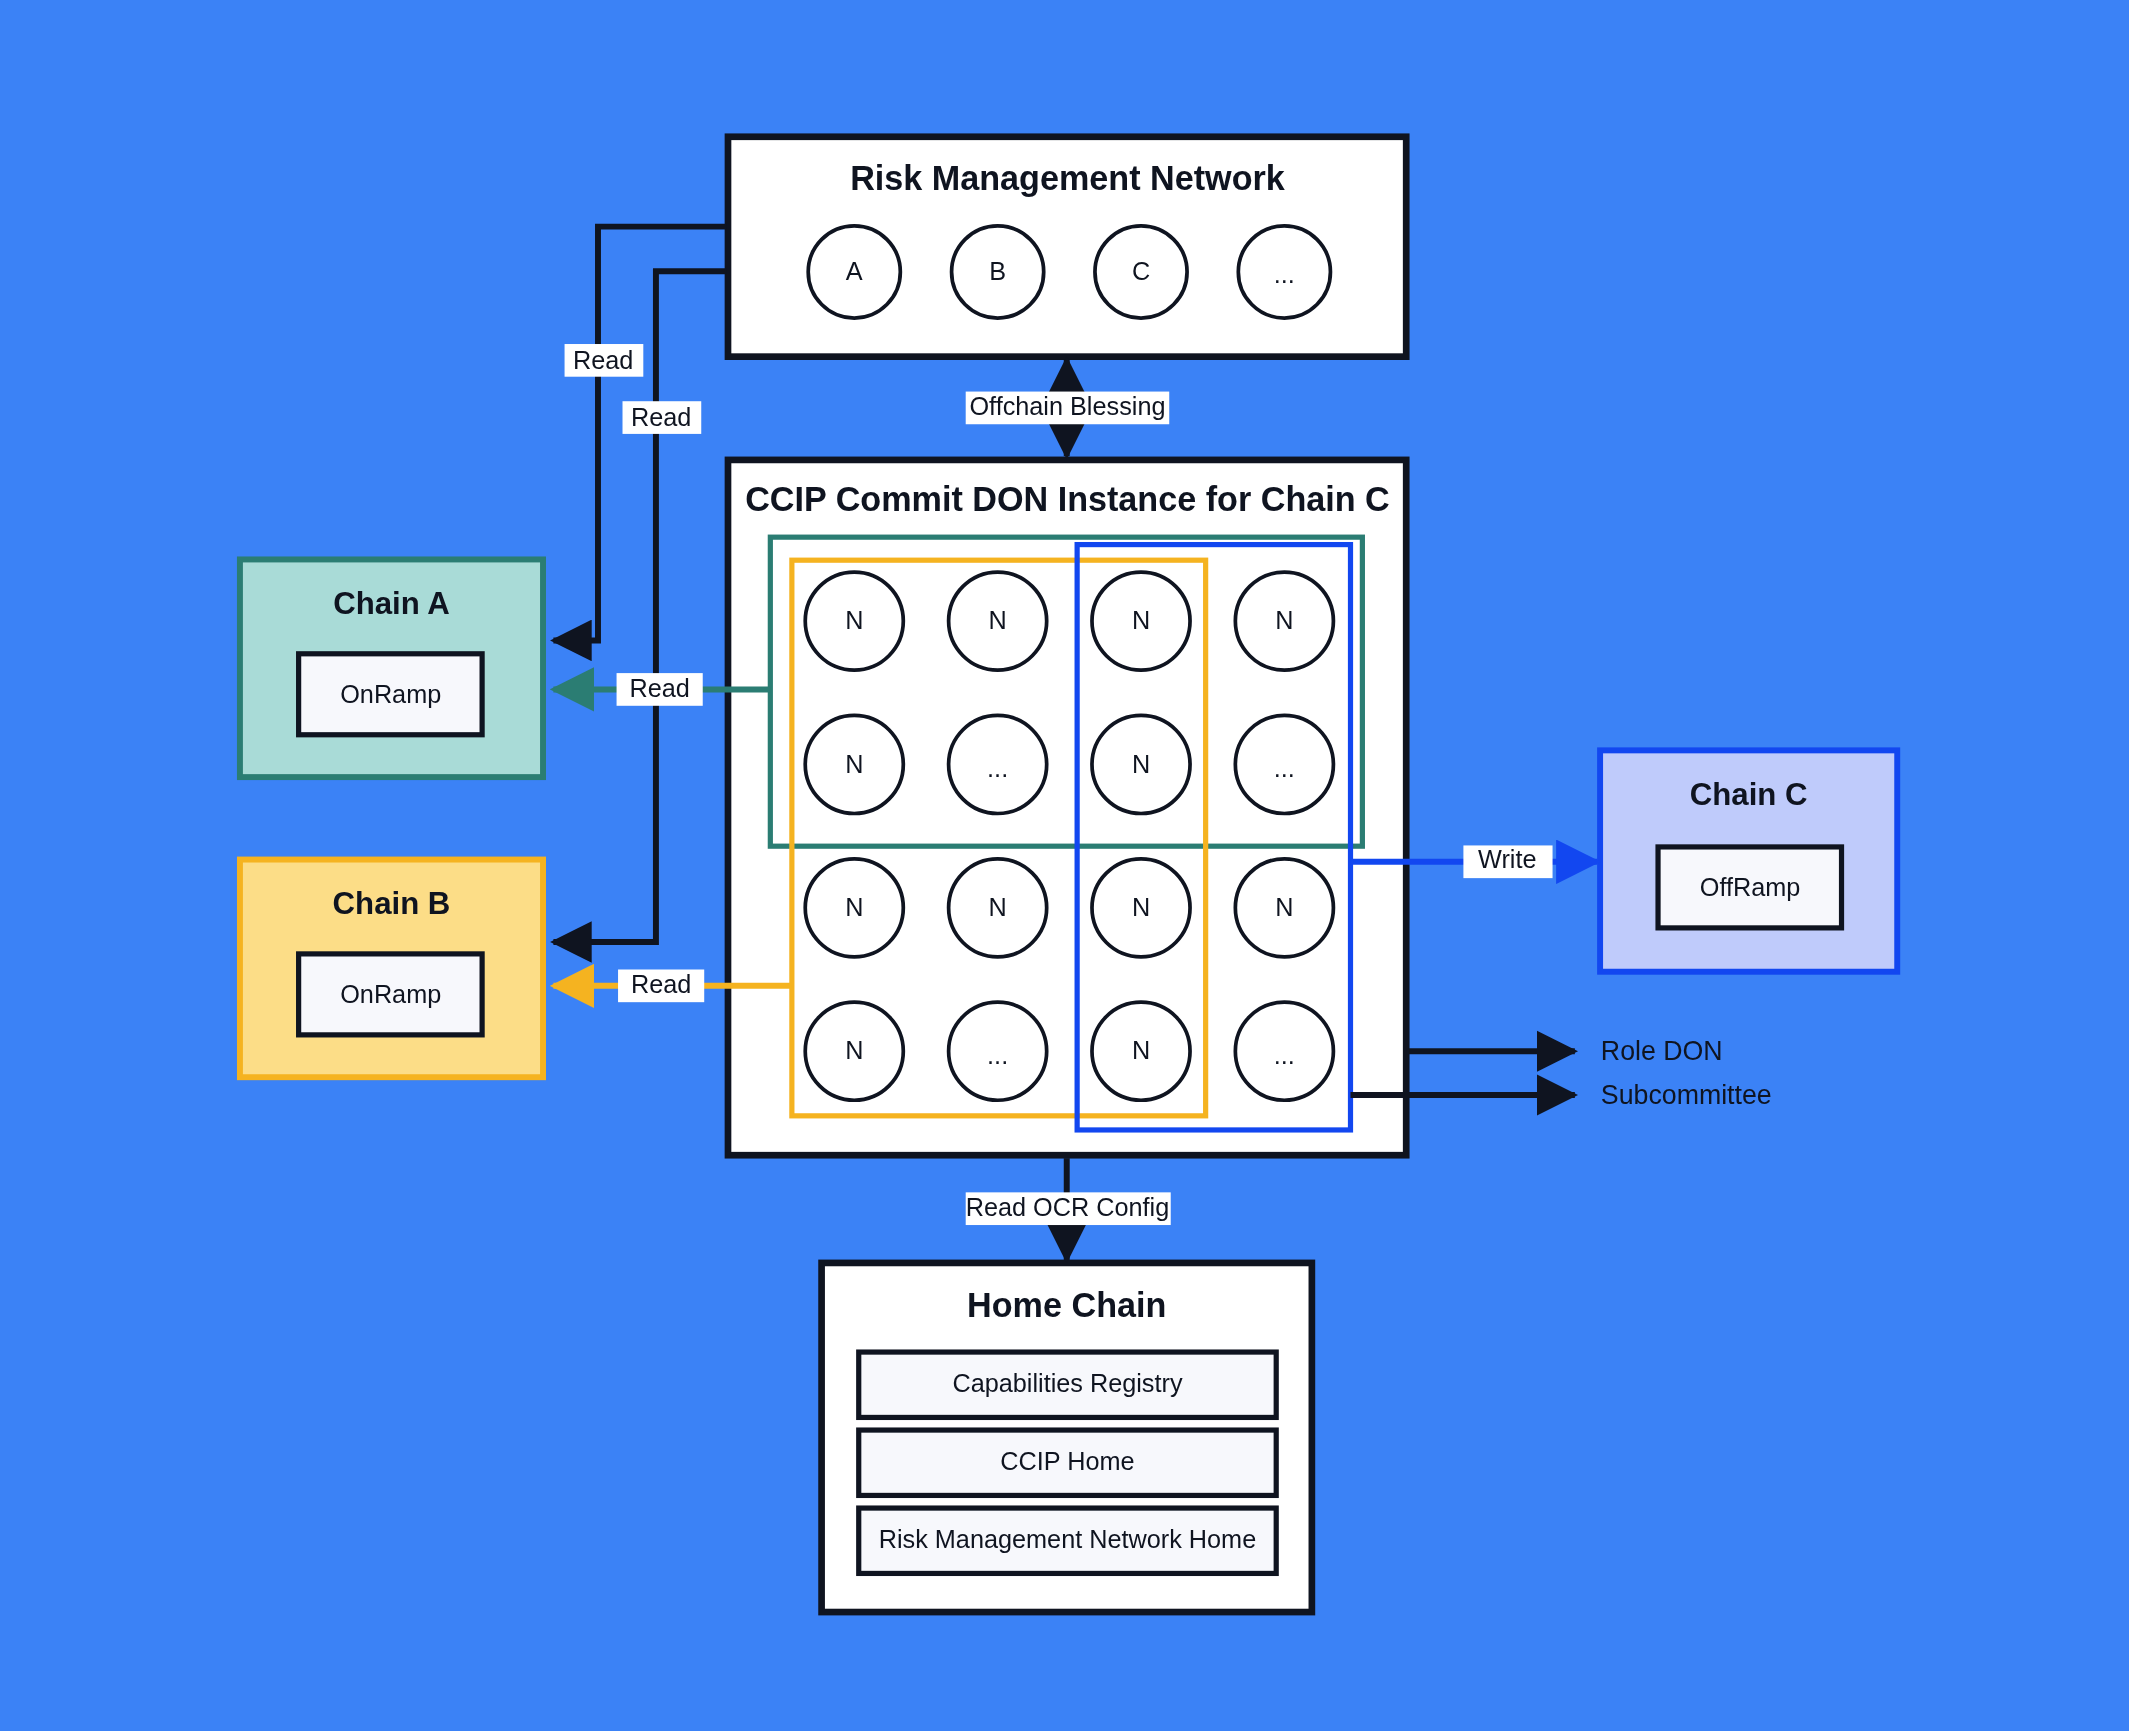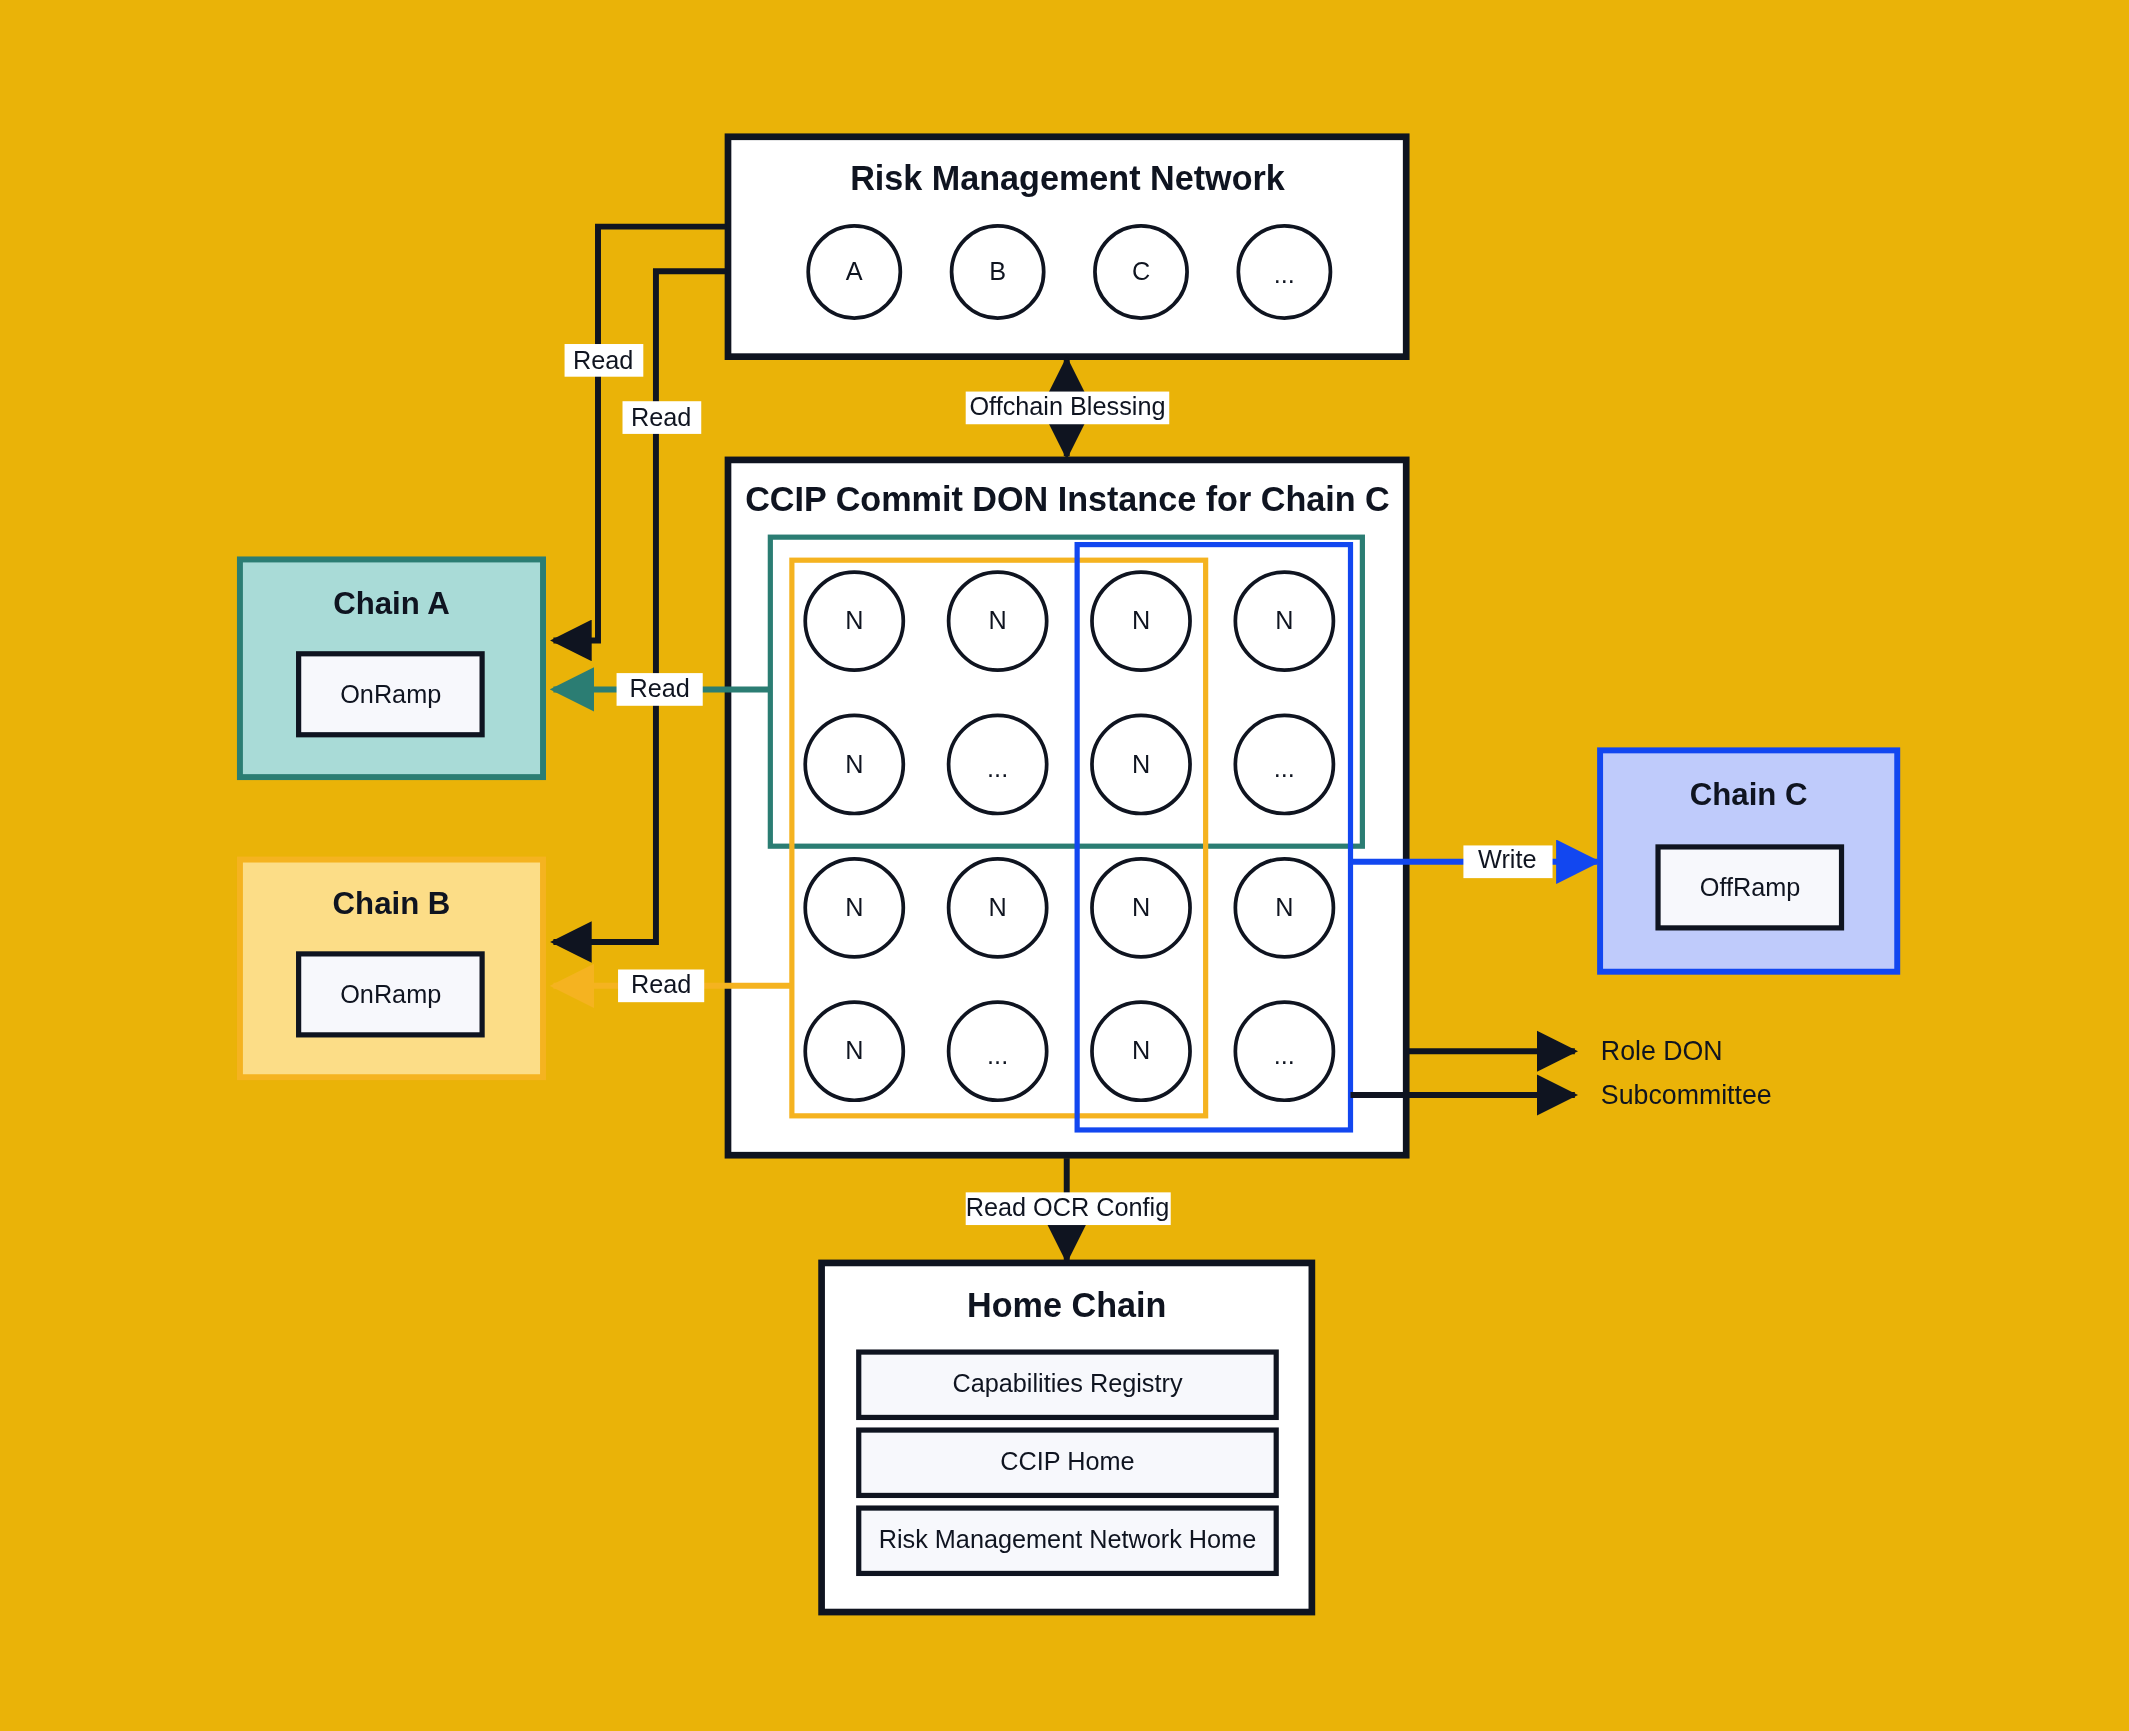--- a/index.html
+++ b/index.html
@@ -10,21 +10,21 @@
   body {
     width: 2129px;
     height: 1731px;
     font-family: "Liberation Sans", sans-serif;
     overflow: hidden;
   }
   #diagram-root {
     position: relative;
     width: 2129px;
     height: 1731px;
-    background: #eab308;
+    background: #3b82f6;
   }
   svg.canvas {
     position: absolute;
     top: 0;
     left: 0;
     width: 2129px;
     height: 1731px;
   }
   .box-title {
     font-weight: bold;

